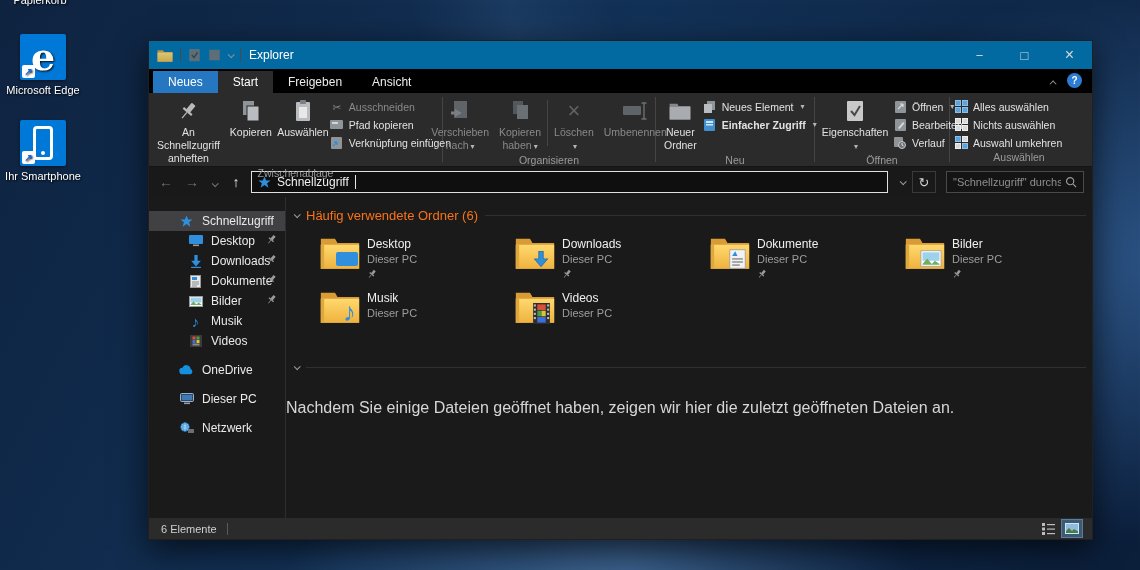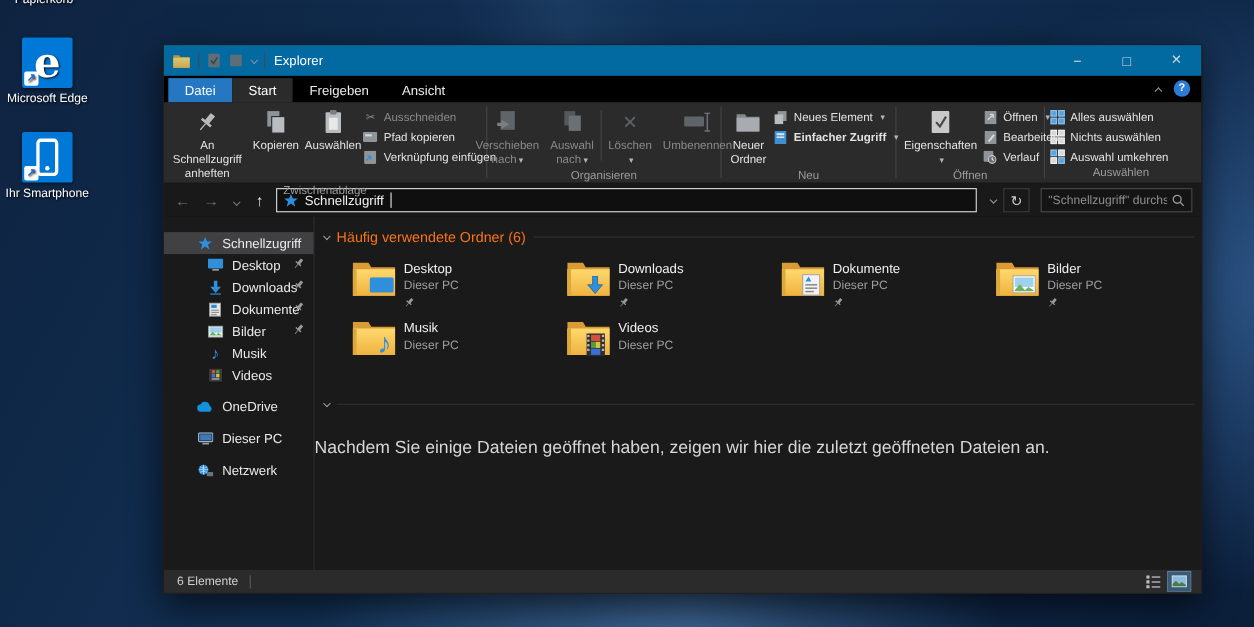--- a/index.html
+++ b/index.html
@@ -173,21 +173,21 @@
     </div>
     <span class="wtitle">Explorer</span>
     <div class="wcontrols">
       <div class="wbtn">−</div>
       <div class="wbtn">□</div>
       <div class="wbtn close" style="font-size:16px">×</div>
     </div>
   </div>
 
   <div class="tabrow">
-    <div class="tab file">Datei</div>
+    <div class="tab file">Neues</div>
     <div class="tab active">Start</div>
     <div class="tab">Freigeben</div>
     <div class="tab">Ansicht</div>
     <div class="tabrow-right">
       <span><span class="chev up"></span></span>
       <span class="helpbtn">?</span>
     </div>
   </div>
 
   <div class="ribbon">
@@ -265,21 +265,21 @@
           </span>
           <span><span>Verschieben nach</span><span class="arrow-sm">▾</span></span>
         </div>
         <div class="bigbtn dim" style="width:62px">
           <span class="bicon">
             <svg width="20" height="22" viewBox="0 0 20 22">
                 <rect x="3" y="1" width="10" height="13" fill="#53585c"></rect>
                 <rect x="7" y="5" width="11" height="14" fill="#6b7075"></rect>
               </svg>
           </span>
-          <span><span>Auswahl nach</span><span class="arrow-sm">▾</span></span>
+          <span><span>Kopieren haben</span><span class="arrow-sm">▾</span></span>
         </div>
         <div class="gsep" style="height:46px; flex:0 0 auto;"></div>
         <div class="bigbtn dim" style="width:50px">
           <span class="bicon" style="font-size:22px; color:#5f6468;">×</span>
           <span><span>Löschen</span><br><span class="arrow-sm">▾</span></span>
         </div>
         <div class="bigbtn dim" style="width:74px">
           <span class="bicon">
             <svg width="26" height="18" viewBox="0 0 26 18">
                 <rect x="1" y="4" width="18" height="9" rx="1" fill="#5f6468"></rect>

